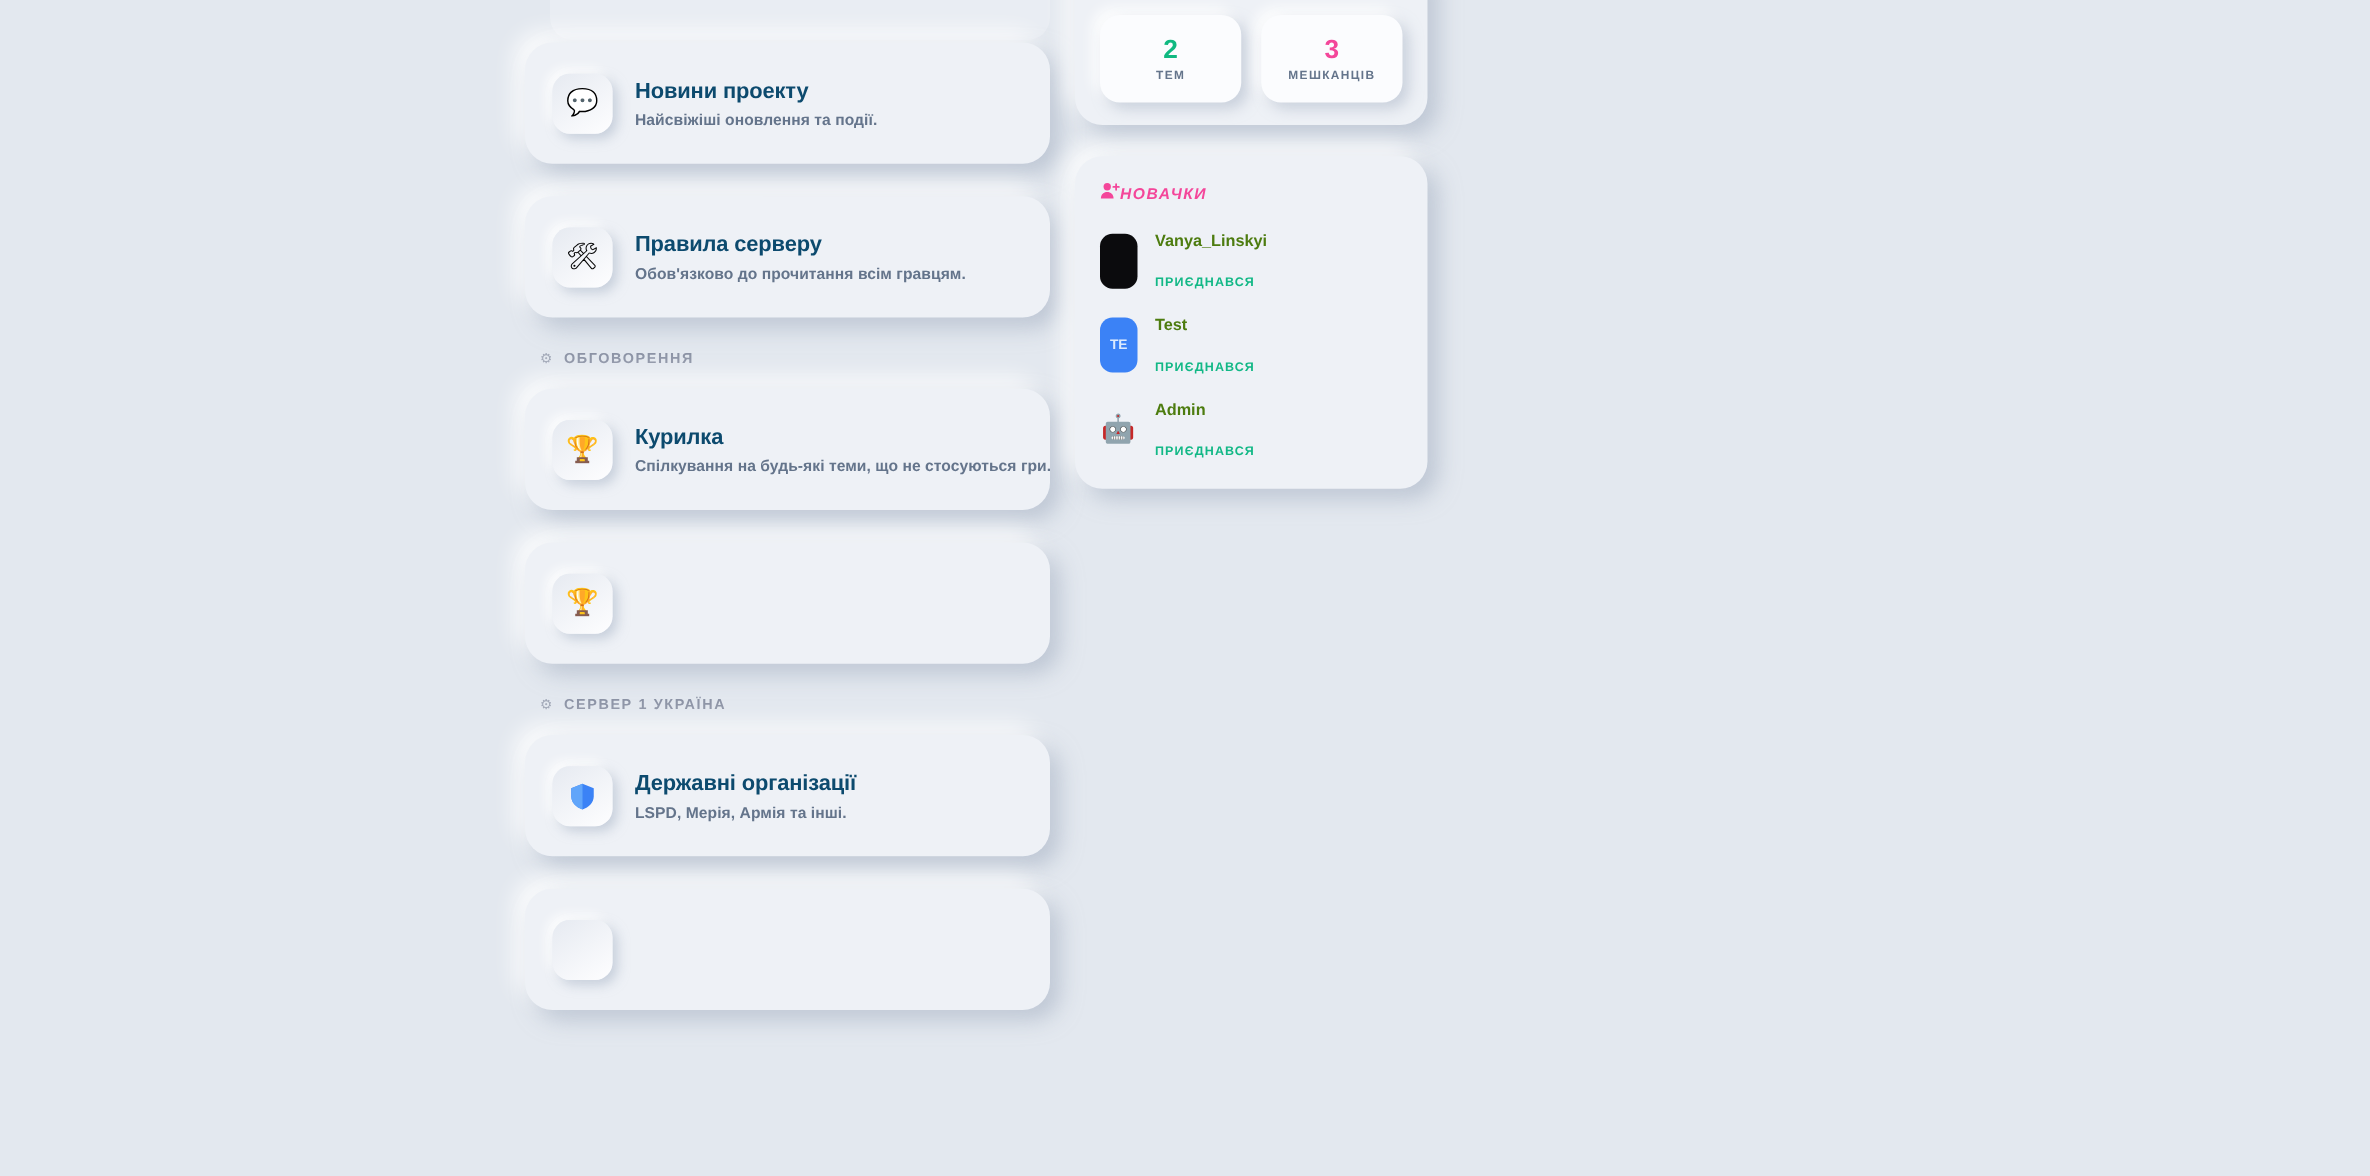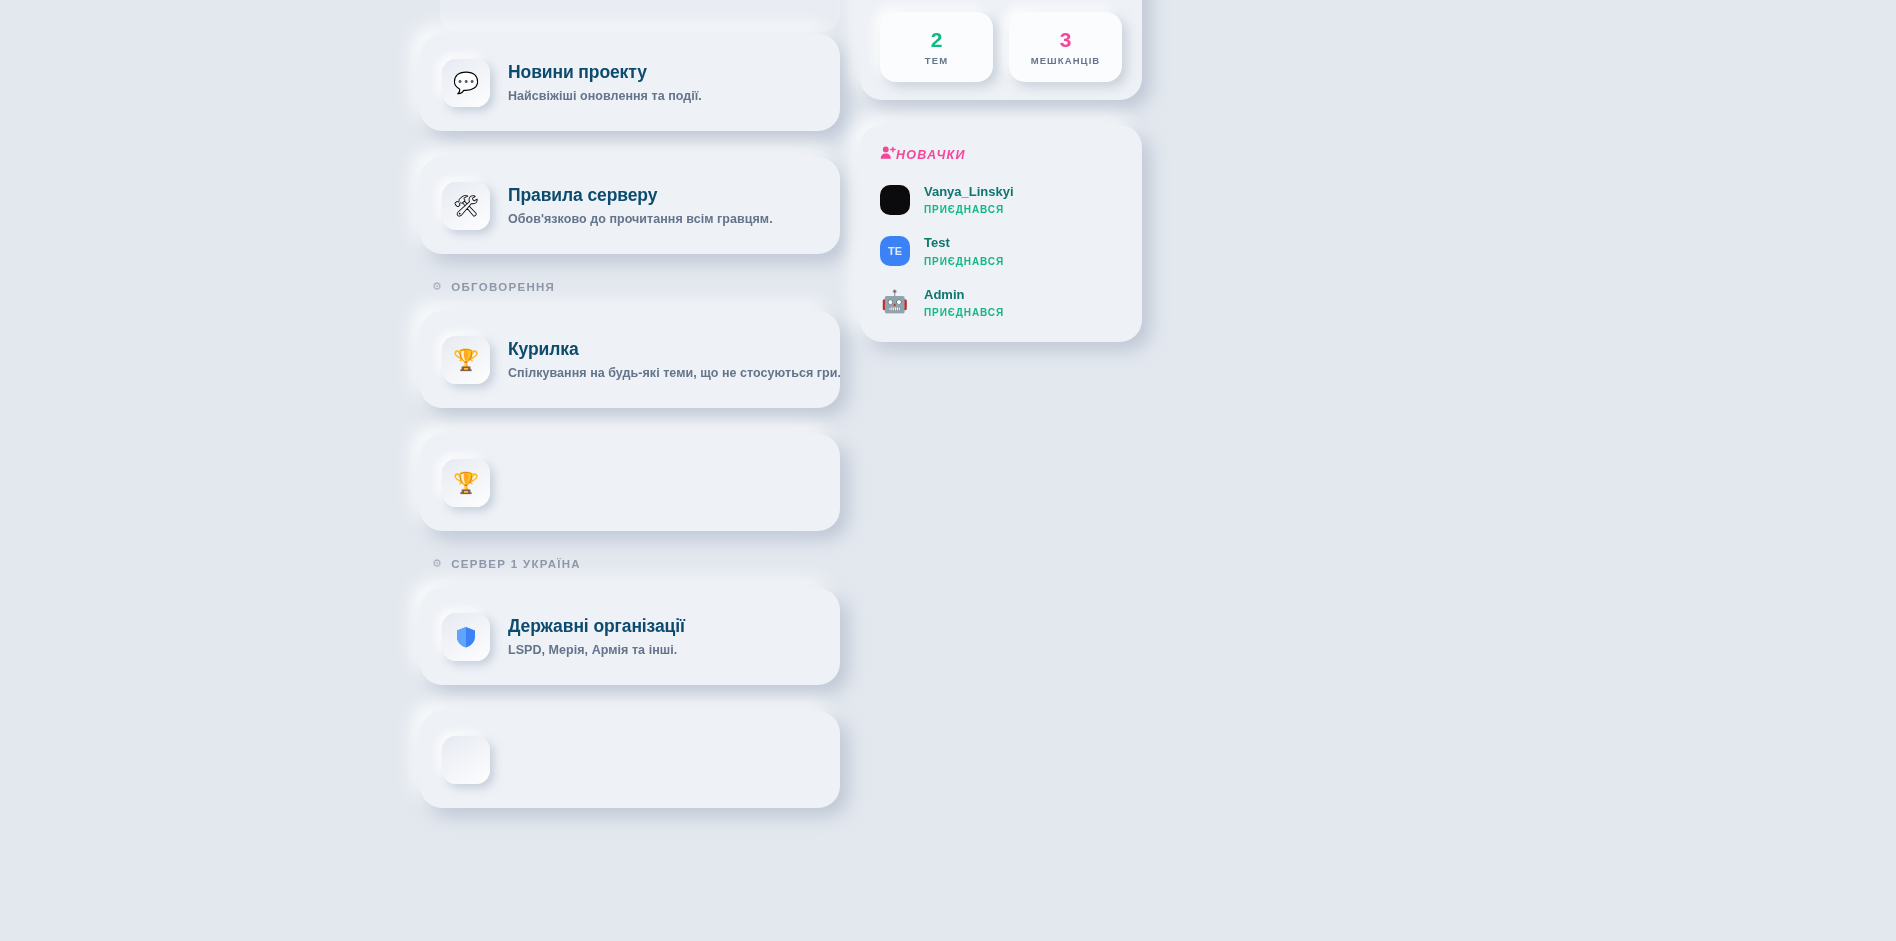--- a/index.html
+++ b/index.html
@@ -103,27 +103,27 @@
   .online-title { font-size: 12.5px; font-weight: 700; color: #f4469a; letter-spacing: 1.1px; }
   .online-count { font-size: 13.5px; font-weight: 600; color: #475569; }
 
   .new-card { padding: 20px 20px 24px; }
   .new-head { display: flex; align-items: center; margin-bottom: 20px; font-style: italic; }
   .new-title { font-size: 12.5px; font-weight: 700; color: #f4469a; letter-spacing: 1.2px; }
 
   .member { display: flex; align-items: center; gap: 14px; margin-bottom: 20px; }
   .member:last-child { margin-bottom: 0; }
   .avatar {
-    flex: 0 0 auto; width: 30px; height: 30px; border-radius: 10px;
+    flex: 0 0 auto; width: 30px; height: 44px; border-radius: 10px;
     display: flex; align-items: center; justify-content: center;
     font-size: 11px; font-weight: 700; color: #dbeafe; overflow: hidden;
   }
   .avatar.img { background: transparent; font-size: 22px; border-radius: 0; }
-  .member-name { font-size: 13px; font-weight: 600; color: #0f766e; line-height: 1.25; }
-  .member-status { font-size: 10px; font-weight: 700; color: #12b886; letter-spacing: 0.9px; margin-top: 4px; }
+  .member-name { font-size: 13px; font-weight: 600; color: #4d7c0f; line-height: 1.25; }
+  .member-status { font-size: 10px; font-weight: 700; color: #12b886; letter-spacing: 0.9px; margin-top: 20px; }
 
   .pink { color: #f4469a; }
   .green { color: #10b981; }
 </style>
 </head>
 <body>
 
 <div class="page">
 
   <div class="ghost" style="left:440px; top:-40px; width:400px; height:72px;"></div>

